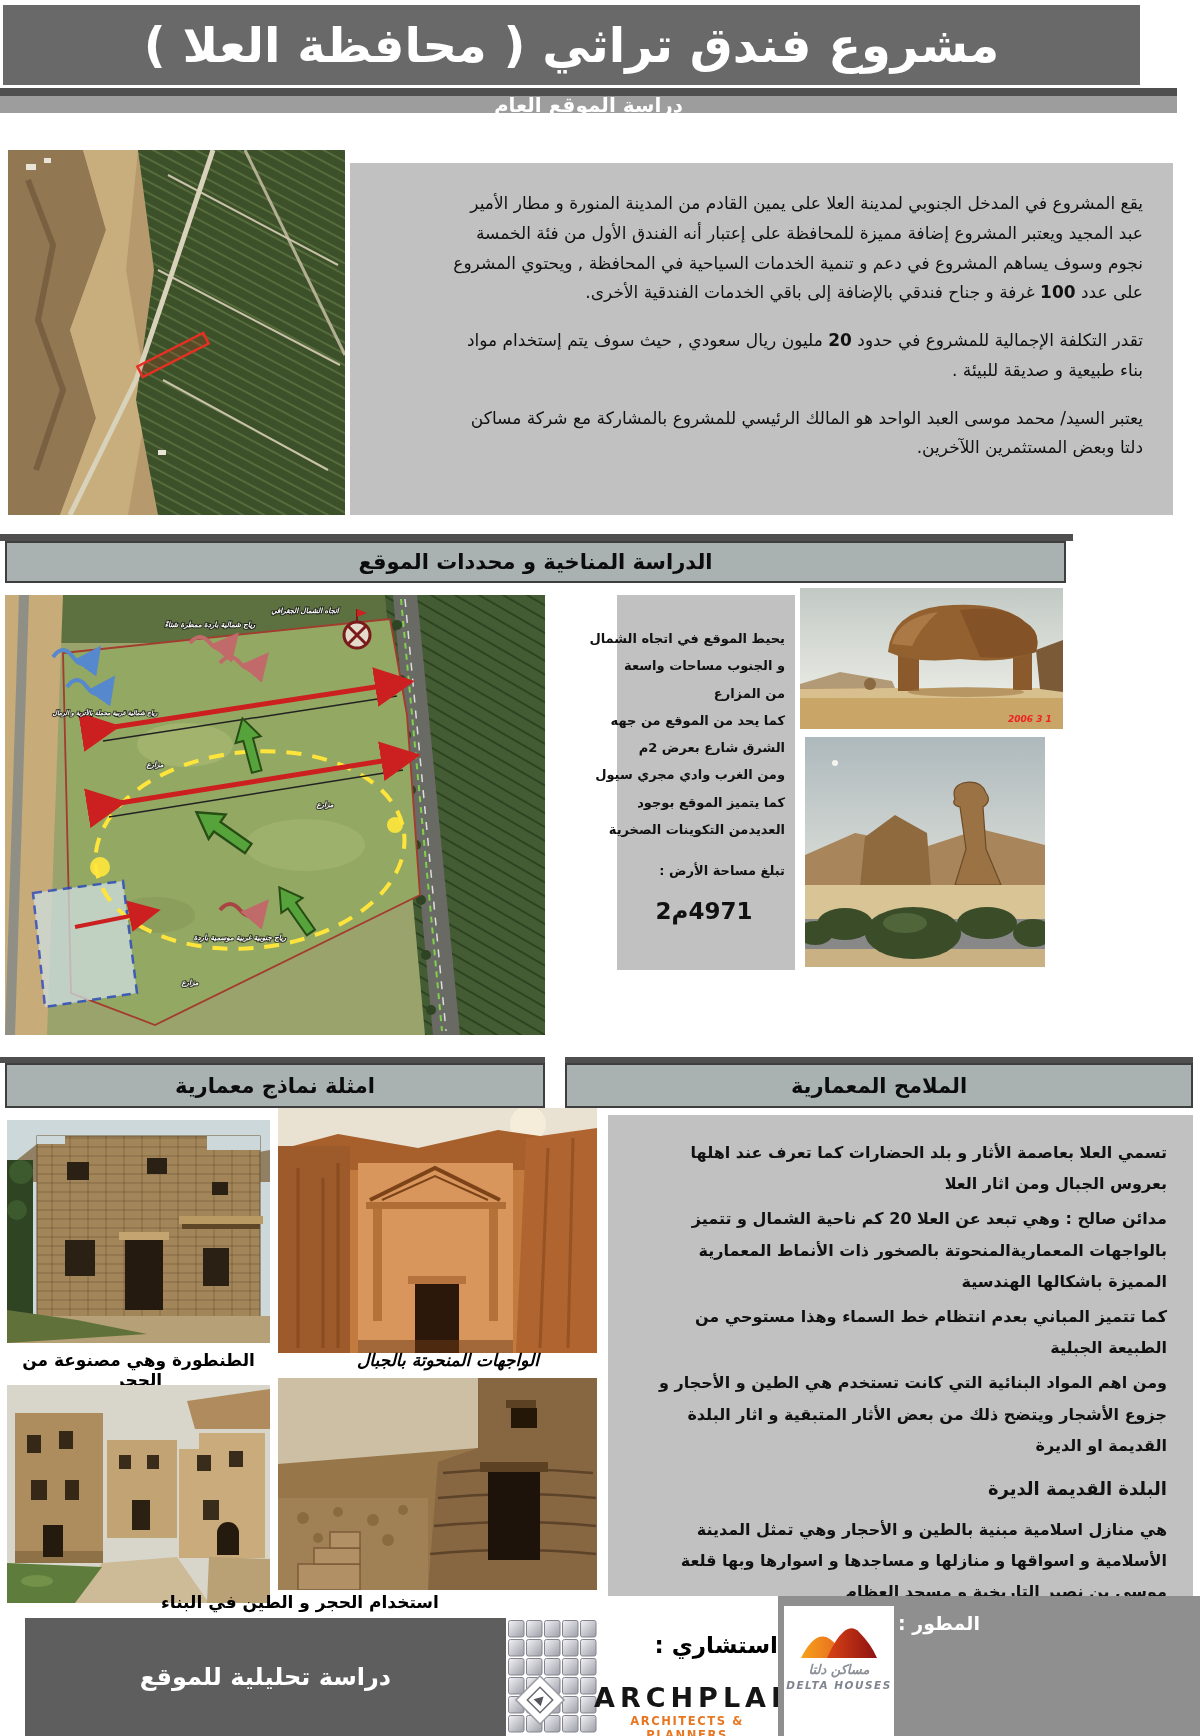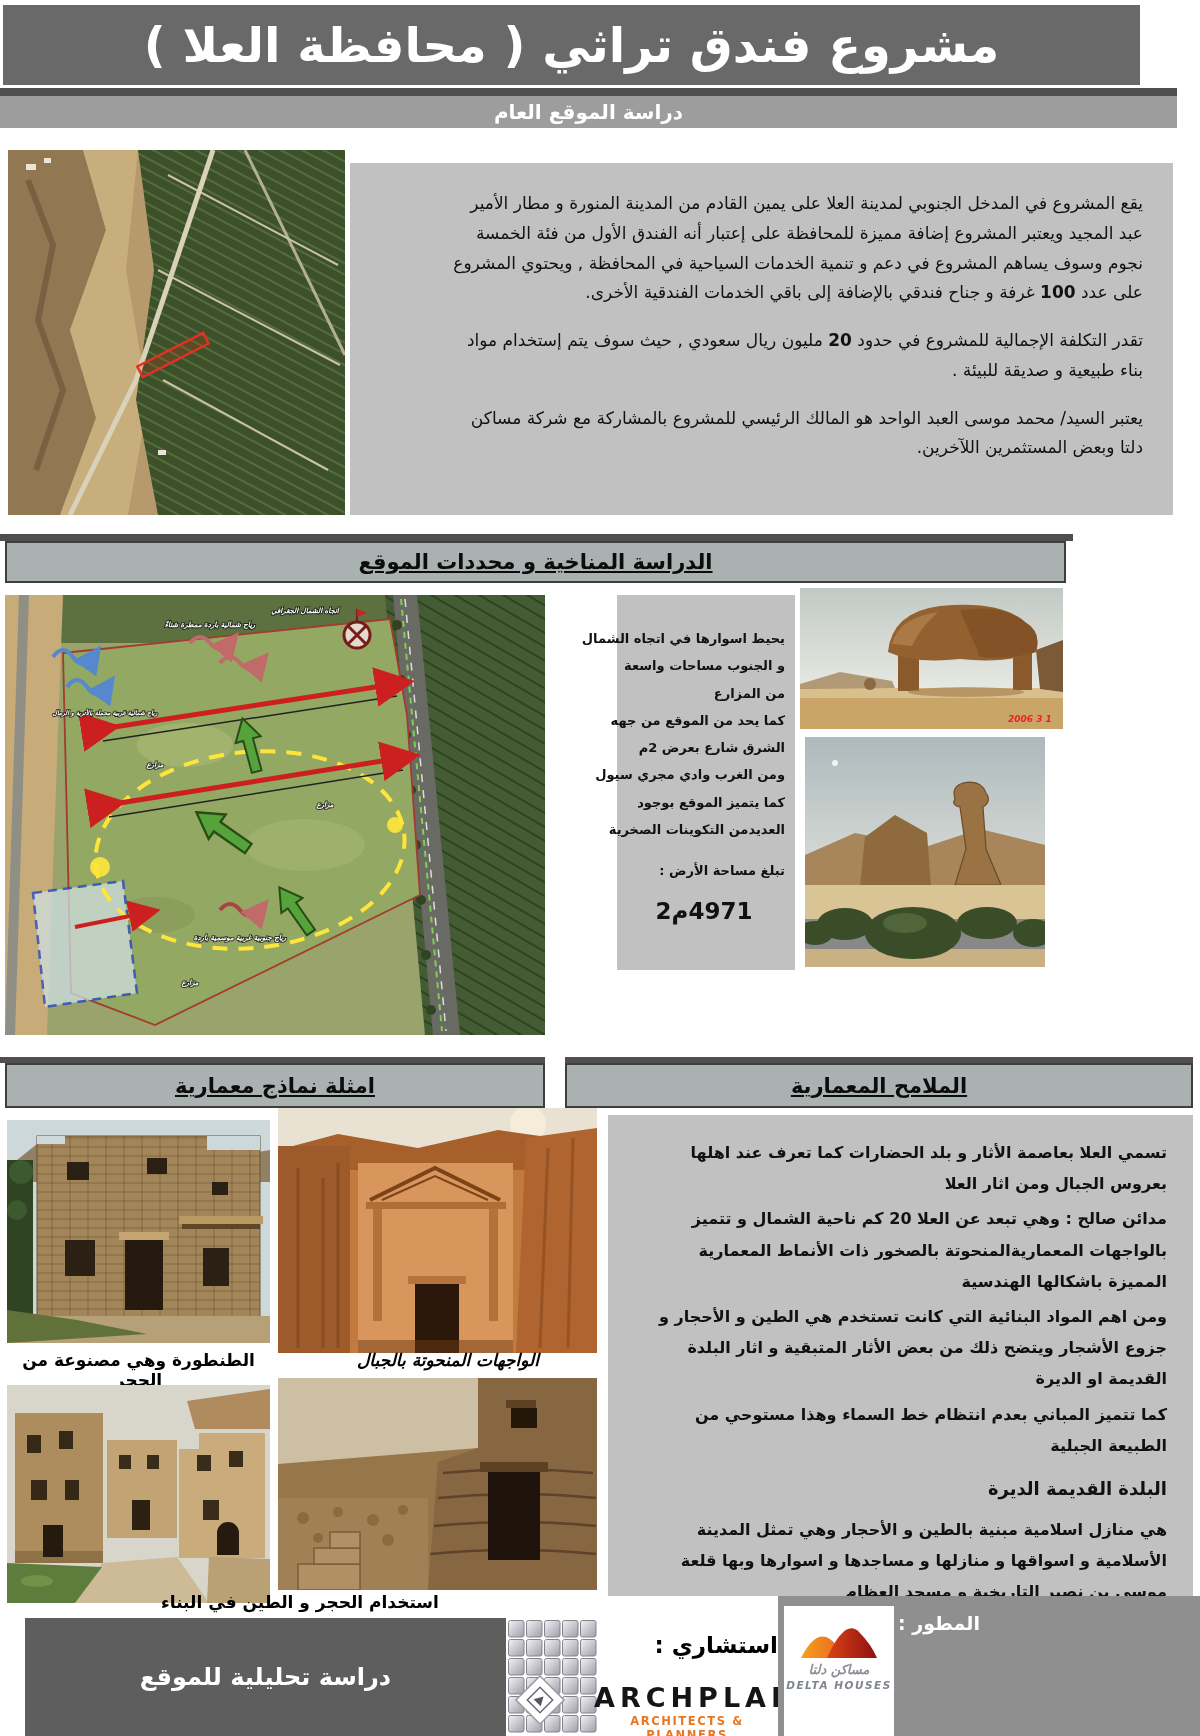--- a/index.html
+++ b/index.html
@@ -6,21 +6,21 @@
   #page{position:relative;width:1200px;height:1736px;background:#fff;overflow:hidden;
         font-family:"DejaVu Sans","Liberation Sans",sans-serif;}
   .abs{position:absolute;}
   .rtl{direction:rtl;unicode-bidi:embed;}
   .titlebar{background:#696969;color:#fff;font-weight:bold;font-size:48px;
             display:flex;align-items:center;justify-content:center;}
   .subhdr{background:#9d9d9d;color:#fff;font-weight:bold;font-size:20px;
           display:flex;align-items:center;justify-content:center;}
   .strip{background:#4f4f4f;}
   .sechdr{background:#aab1b1;border:2px solid #3e3e3e;color:#0c0c0c;font-weight:bold;
-          font-size:21px;display:flex;align-items:center;justify-content:center;text-decoration:underline;}
+          font-size:21px;display:flex;align-items:center;justify-content:center;}
   .graybox{background:#c1c1c1;color:#111;}
   .bodytext{font-size:17px;line-height:1.75;text-align:right;}
   .bodytext p{margin:0 0 18px 0;}
   .num{font-weight:bold;}
   .climtext{font-size:13px;font-weight:bold;line-height:2.1;text-align:right;}
   .climtext div{white-space:nowrap;}
   .area-label{margin-top:14px;white-space:nowrap;}
   .area-value{font-size:23px;text-align:center;margin-top:2px;letter-spacing:1px;}
   .feattext{font-size:16px;font-weight:bold;line-height:1.95;text-align:right;}
   .feattext p{margin:0 0 4px 0;}
@@ -40,21 +40,21 @@
   .devlabel{color:#fff;font-weight:bold;font-size:19px;text-align:right;}
 </style>
 </head>
 <body>
 
 <div id="page">
 
   <div class="abs titlebar rtl" style="left:3px;top:5px;width:1137px;height:80px;">مشروع فندق تراثي ( محافظة العلا )</div>
 
   <div class="abs strip" style="left:0;top:88px;width:1177px;height:8px;"></div>
-  <div class="abs subhdr rtl" style="left:0;top:96px;width:1177px;height:32px;">دراسة الموقع العام</div>
+  <div class="abs subhdr rtl" style="left:0;top:96px;width:1177px;height:17px;">دراسة الموقع العام</div>
 
   <div class="abs ph" style="left:8px;top:150px;width:337px;height:365px;">
     <svg width="337" height="365" viewBox="0 0 337 365">
       <defs>
         <pattern id="rows" width="10" height="10" patternTransform="rotate(28)" patternUnits="userSpaceOnUse">
           <rect width="10" height="10" fill="#3c5129"></rect>
           <line x1="0" y1="2" x2="10" y2="2" stroke="#5d7341" stroke-width="1.6"></line>
         </pattern>
       </defs>
       <rect width="337" height="365" fill="#b69a6e"></rect>
@@ -173,21 +173,21 @@
         <text x="100" y="120" font-size="6" direction="rtl">رياح شمالية غربية محملة بالأتربة و الرمال</text>
         <text x="235" y="345" direction="rtl">رياح جنوبية غربية موسمية باردة</text>
         <text x="150" y="172" direction="rtl">مزارع</text>
         <text x="320" y="212" direction="rtl">مزارع</text>
         <text x="185" y="390" direction="rtl">مزارع</text>
       </g>
     </svg>
   </div>
 
   <div class="abs graybox rtl climtext" style="left:617px;top:595px;width:178px;height:375px;box-sizing:border-box;padding:30px 10px 0 6px;">
-    <div>يحيط اسوارها في اتجاه الشمال</div>
+    <div>يحيط الموقع في اتجاه الشمال</div>
     <div>و الجنوب مساحات واسعة</div>
     <div>من المزارع</div>
     <div>كما يحد من الموقع من جهه</div>
     <div>الشرق شارع بعرض 2م</div>
     <div>ومن الغرب وادي مجري سيول</div>
     <div>كما يتميز الموقع بوجود</div>
     <div>العديدمن التكوينات الصخرية</div>
     <div class="area-label">تبلغ مساحة الأرض :</div>
     <div class="area-value">4971م2</div>
   </div>
@@ -362,22 +362,22 @@
         <rect x="52" y="154" width="30" height="16"></rect>
       </g>
     </svg>
   </div>
 
   <div class="abs cap rtl" style="left:100px;top:1592px;width:400px;">استخدام الحجر و الطين في البناء</div>
 
   <div class="abs graybox rtl feattext" style="left:608px;top:1115px;width:585px;height:481px;box-sizing:border-box;padding:22px 26px 8px 30px;">
     <p>تسمي العلا بعاصمة الأثار و بلد الحضارات كما تعرف عند اهلها بعروس الجبال ومن اثار العلا</p>
     <p><span>مدائن صالح :</span><span> وهي تبعد عن العلا </span><span class="num">20</span><span> كم ناحية الشمال و تتميز بالواجهات المعماريةالمنحوتة بالصخور ذات الأنماط المعمارية المميزة باشكالها الهندسية</span></p>
+    <p>كما تتميز المباني بعدم انتظام خط السماء وهذا مستوحي من الطبيعة الجبلية</p>
     <p>ومن اهم المواد البنائية التي كانت تستخدم هي الطين و الأحجار و جزوع الأشجار ويتضح ذلك من بعض الأثار المتبقية و اثار البلدة القديمة او الديرة</p>
-    <p>كما تتميز المباني بعدم انتظام خط السماء وهذا مستوحي من الطبيعة الجبلية</p>
     <p class="subhead">البلدة القديمة الديرة</p>
     <p>هي منازل اسلامية مبنية بالطين و الأحجار وهي تمثل المدينة الأسلامية و اسواقها و منازلها و مساجدها و اسوارها وبها قلعة موسي بن نصير التاريخية و مسجد العظام</p>
   </div>
 
   <div class="abs footerdark rtl" style="left:25px;top:1618px;width:481px;height:118px;">دراسة تحليلية للموقع</div>
 
   <div class="abs" style="left:508px;top:1620px;width:90px;height:114px;">
     <svg width="90" height="114" viewBox="0 0 90 114">
       <defs>
         <linearGradient id="cg" x1="0" y1="0" x2="1" y2="1">

